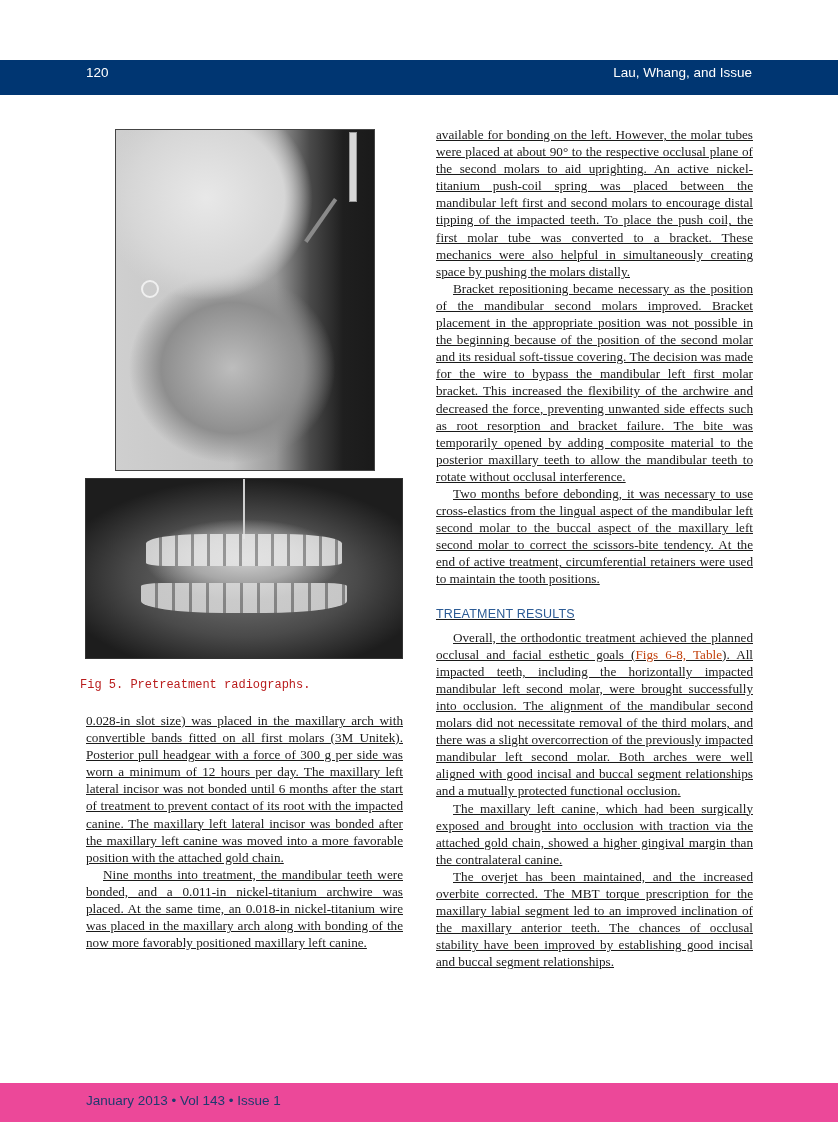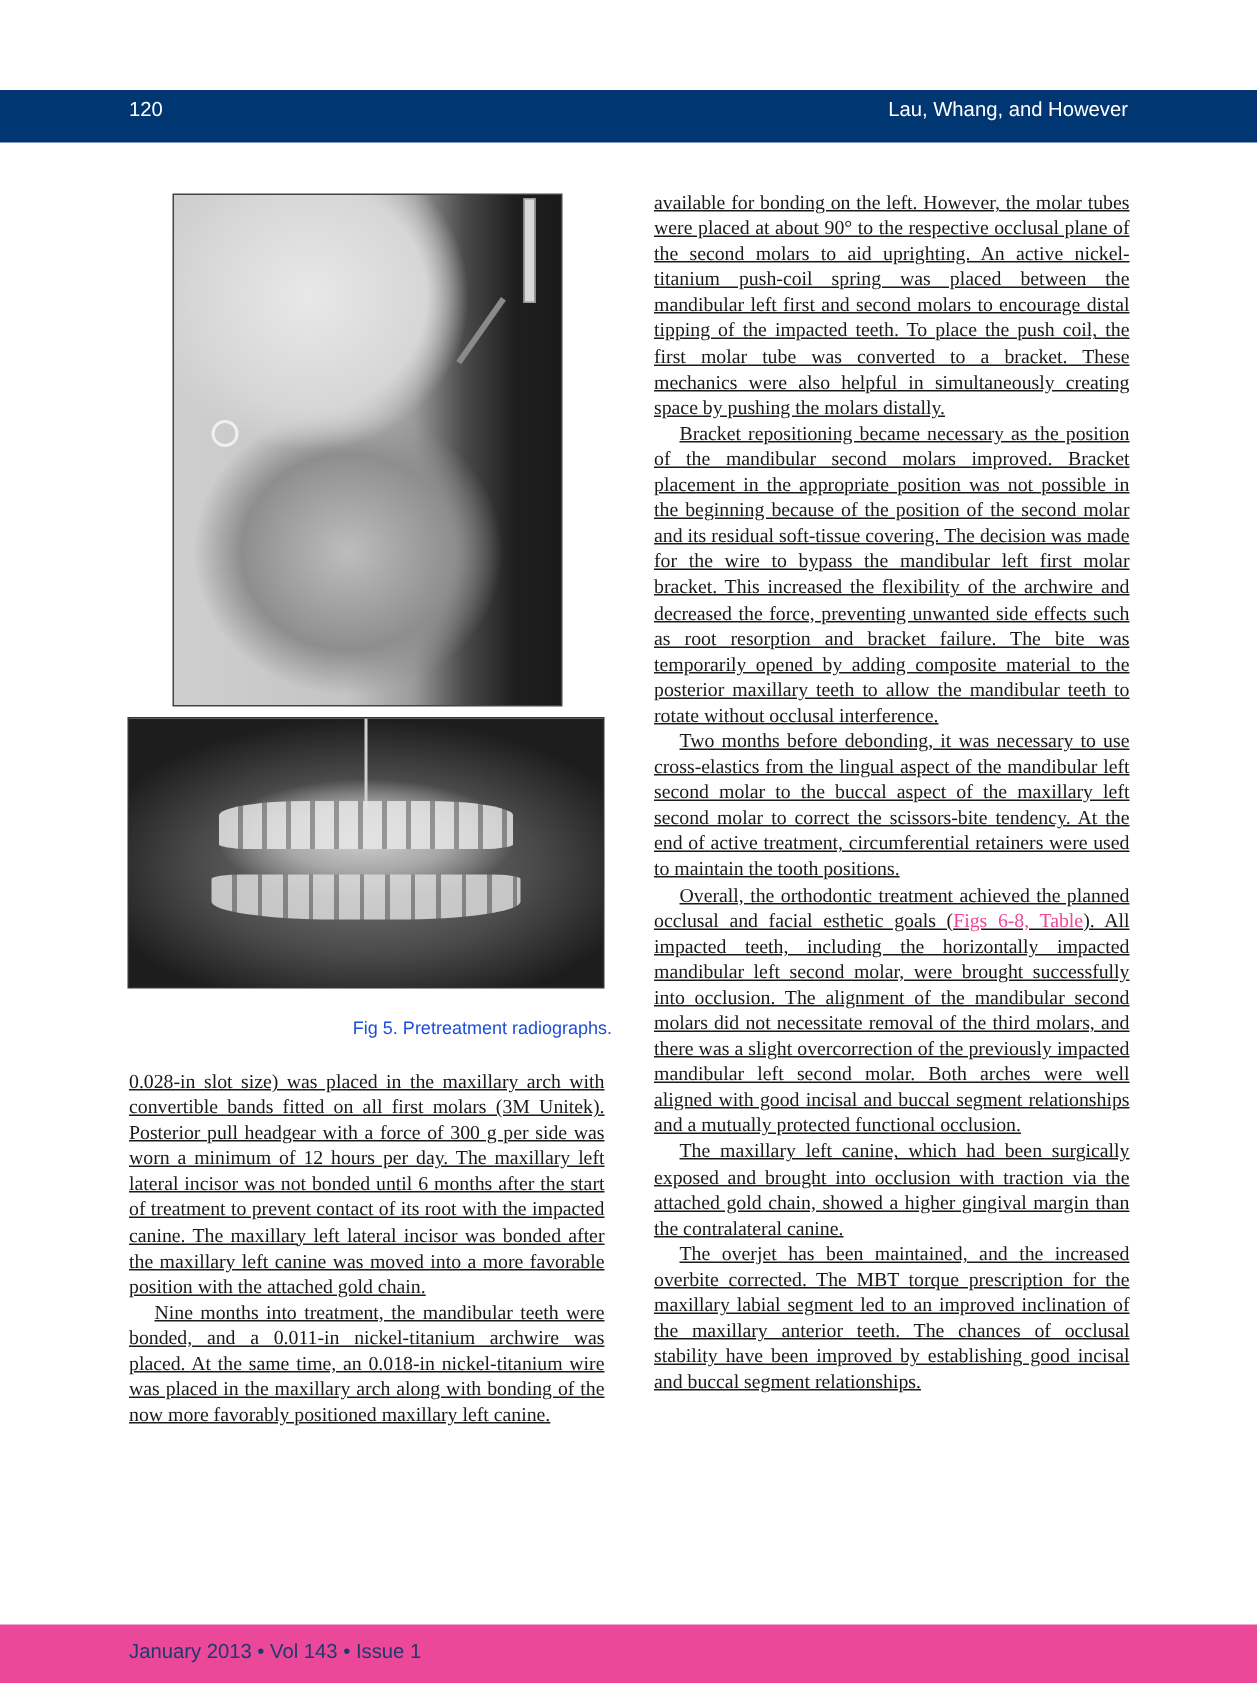--- a/index.html
+++ b/index.html
@@ -63,47 +63,47 @@
   }
   .fig-pano .teeth-lower {
     position: absolute; left: 55px; top: 104px; width: 206px; height: 30px;
     background: repeating-linear-gradient(90deg, #dcdcdc 0 14px, #8a8a8a 14px 17px);
     border-radius: 10% 10% 40% 40%; opacity: 0.85;
   }
   .fig-pano .midline {
     position: absolute; left: 157px; top: 0; width: 2px; height: 60px; background: #d0d0d0;
   }
   .caption {
-    position: absolute; left: 80px; top: 678px; width: 328px; text-align: right;
-    font-family: Liberation Sans, sans-serif;
-    font-size: 12px; color: #1d4ed8;
+    position: absolute; left: 80px; top: 678px; width: 328px; text-align: left;
+    font-family: Liberation Mono, monospace;
+    font-size: 12px; color: #b91c1c;
   }
   .col {
     position: absolute; width: 317px;
     font-size: 13.2px; line-height: 17.1px;
     text-align: justify;
     text-decoration: underline;
   }
   .col-left { left: 86px; top: 712px; }
   .col-right { left: 436px; top: 126px; }
   .col p { margin: 0; text-indent: 0; }
   .col p.indent { text-indent: 17px; }
   .section-head {
     font-family: "Liberation Sans", "DejaVu Sans", sans-serif;
     font-size: 12.5px; color: #2b5a94; letter-spacing: 0.2px;
     margin: 18px 0 6px 0;
   }
-  .link { color: #ec4899; }
+  .link { color: #c2410c; }
 </style>
 </head>
 <body>
 
 <div class="header">
   <span class="page-num">120</span>
-  <span class="running-head">Lau, Whang, and However</span>
+  <span class="running-head">Lau, Whang, and Issue</span>
 </div>
 
 <div class="fig-ceph">
   <div class="ruler"></div>
   <div class="ruler-arm"></div>
   <div class="ear-rod"></div>
 </div>
 
 <div class="fig-pano">
   <div class="midline"></div>
@@ -115,20 +115,21 @@
 
 <div class="col col-left">
   <p>0.028-in slot size) was placed in the maxillary arch with convertible bands fitted on all first molars (3M Unitek). Posterior pull headgear with a force of 300 g per side was worn a minimum of 12 hours per day. The maxillary left lateral incisor was not bonded until 6 months after the start of treatment to prevent contact of its root with the impacted canine. The maxillary left lateral incisor was bonded after the maxillary left canine was moved into a more favorable position with the attached gold chain.</p>
   <p class="indent">Nine months into treatment, the mandibular teeth were bonded, and a 0.011-in nickel-titanium archwire was placed. At the same time, an 0.018-in nickel-titanium wire was placed in the maxillary arch along with bonding of the now more favorably positioned maxillary left canine.</p>
 </div>
 
 <div class="col col-right">
   <p>available for bonding on the left. However, the molar tubes were placed at about 90° to the respective occlusal plane of the second molars to aid uprighting. An active nickel-titanium push-coil spring was placed between the mandibular left first and second molars to encourage distal tipping of the impacted teeth. To place the push coil, the first molar tube was converted to a bracket. These mechanics were also helpful in simultaneously creating space by pushing the molars distally.</p>
   <p class="indent">Bracket repositioning became necessary as the position of the mandibular second molars improved. Bracket placement in the appropriate position was not possible in the beginning because of the position of the second molar and its residual soft-tissue covering. The decision was made for the wire to bypass the mandibular left first molar bracket. This increased the flexibility of the archwire and decreased the force, preventing unwanted side effects such as root resorption and bracket failure. The bite was temporarily opened by adding composite material to the posterior maxillary teeth to allow the mandibular teeth to rotate without occlusal interference.</p>
   <p class="indent">Two months before debonding, it was necessary to use cross-elastics from the lingual aspect of the mandibular left second molar to the buccal aspect of the maxillary left second molar to correct the scissors-bite tendency. At the end of active treatment, circumferential retainers were used to maintain the tooth positions.</p>
+  <div class="section-head">TREATMENT RESULTS</div>
   <p class="indent"><span>Overall, the orthodontic treatment achieved the planned occlusal and facial esthetic goals (</span><span class="link">Figs 6-8, Table</span><span>). All impacted teeth, including the horizontally impacted mandibular left second molar, were brought successfully into occlusion. The alignment of the mandibular second molars did not necessitate removal of the third molars, and there was a slight overcorrection of the previously impacted mandibular left second molar. Both arches were well aligned with good incisal and buccal segment relationships and a mutually protected functional occlusion.</span></p>
   <p class="indent">The maxillary left canine, which had been surgically exposed and brought into occlusion with traction via the attached gold chain, showed a higher gingival margin than the contralateral canine.</p>
   <p class="indent">The overjet has been maintained, and the increased overbite corrected. The MBT torque prescription for the maxillary labial segment led to an improved inclination of the maxillary anterior teeth. The chances of occlusal stability have been improved by establishing good incisal and buccal segment relationships.</p>
 </div>
 
 <div class="footer">
   <span class="issue">January 2013 • Vol 143 • Issue 1</span>
 </div>
 
 </body></html>

